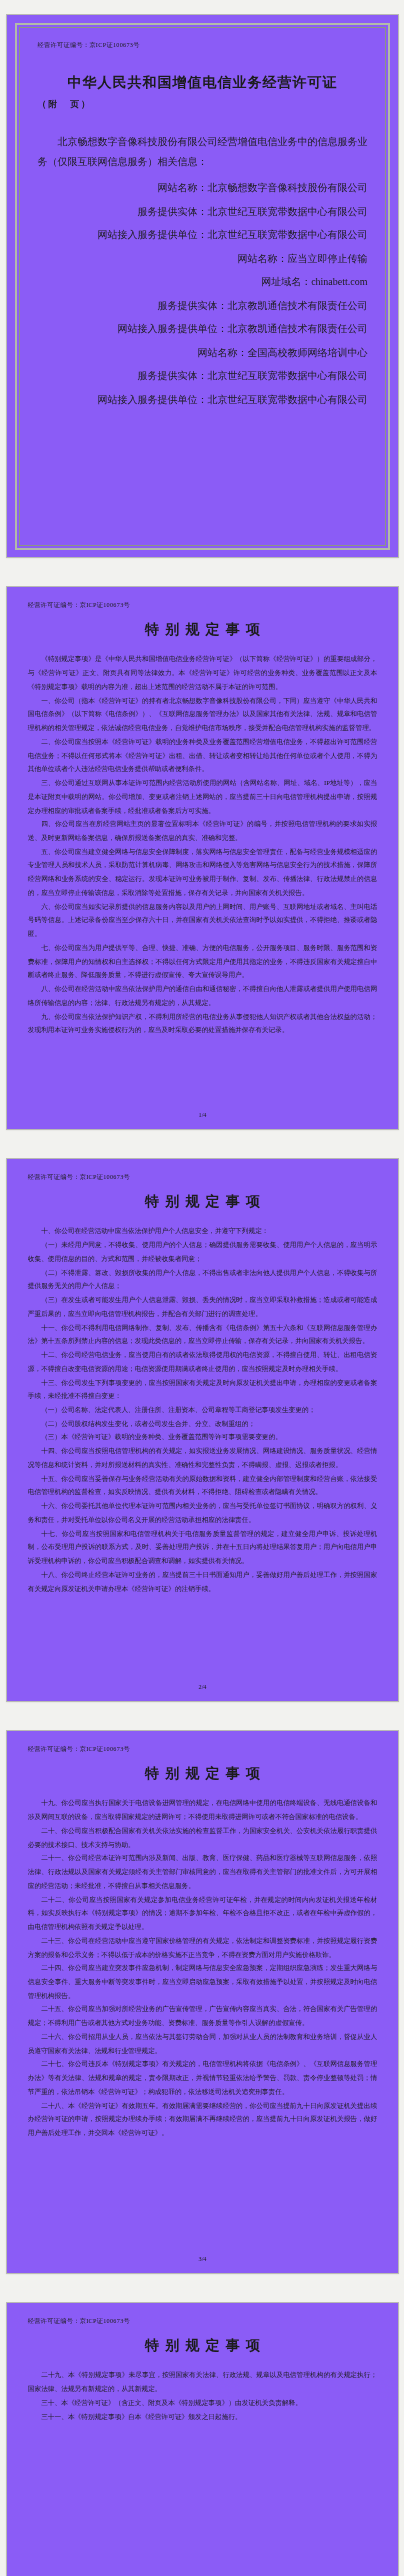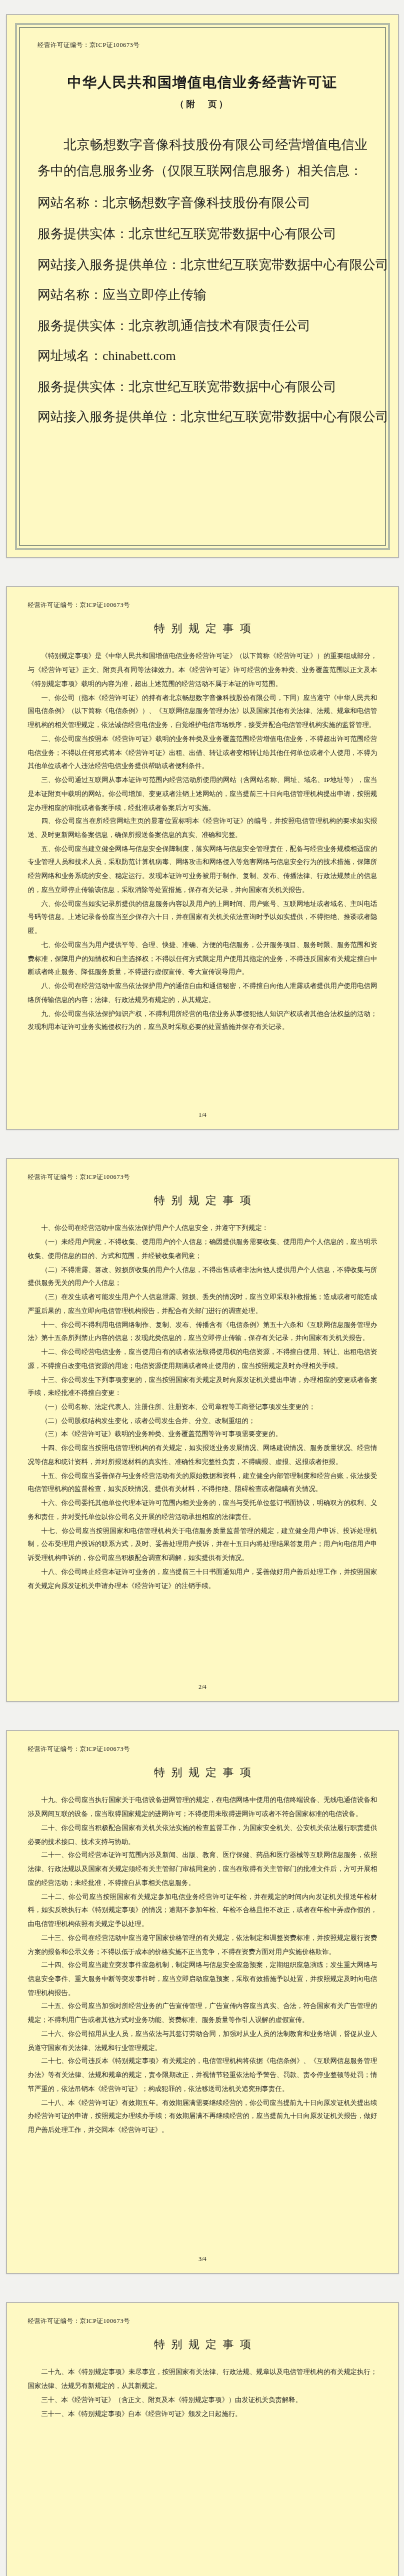--- a/index.html
+++ b/index.html
@@ -5,44 +5,44 @@
   html,body{margin:0;padding:0}
   body{
     width:405px;
     background:var(--page-bg,#f2f2ef);
     font-family:"Liberation Serif","DejaVu Serif",serif;
     color:var(--ink,#1c1c1c);
   }
   .doc{padding:14.4px 6.2px 23px}
   .page{
     position:relative;
-    background:#fef9c3;
+    background:#8b5cf6;
     border:0.5px solid #b9b9b4;
     box-shadow:0 0.5px 1.5px rgba(0,0,0,.10);
     height:544px;
     margin:0 0 28px;
     box-sizing:border-box;
     overflow:hidden;
   }
   .page:last-child{margin-bottom:0}
 
   
   .cert-page{padding:7.7px}
   .cert-frame{height:100%;box-sizing:border-box;border:2.6px solid var(--frame-outer,#b3bba8);padding:2.1px}
   .cert-inner{height:100%;box-sizing:border-box;border:0.5px solid var(--frame-inner,#8d9683);padding:12.4px 17.5px}
   .page-header{font-size:6.2px;letter-spacing:0.3px;text-align:left}
   .cert-title{margin:24px 0 0;text-align:center;font-size:14px;font-weight:700;letter-spacing:1px}
-  .cert-subtitle{margin-top:7.2px;text-align:center;font-size:8.8px;font-weight:700;letter-spacing:2.1px}
-  .cert-intro{margin:21.6px 0 0;font-size:13px;line-height:2;text-indent:2em;text-align:justify}
+  .cert-subtitle{margin-top:7.2px;font-size:8.8px;font-weight:700;letter-spacing:2.1px}
+  .cert-intro{margin:21.6px 0 0;font-size:10px;line-height:2;text-indent:2em;text-align:justify}
   .cert-fields{margin-top:4.1px}
-  .cert-field-line{text-align:left;font-size:13px;line-height:2.35;white-space:nowrap}
+  .cert-field-line{text-align:right;font-size:10px;line-height:2.35;white-space:nowrap}
 
   
   .prov-page{padding:13.4px 20.6px}
-  .prov-title{margin:11.3px 0 0;text-align:center;font-size:11px;font-weight:400;letter-spacing:6.2px;text-indent:6.2px}
+  .prov-title{margin:11.3px 0 0;text-align:center;font-size:14px;font-weight:700;letter-spacing:6.2px;text-indent:6.2px}
   .prov-body{margin-top:13.4px}
   .prov-para{margin:0;font-size:6.7px;line-height:2.05;text-align:justify;text-indent:2em}
   .page-num{position:absolute;left:0;bottom:11.3px;width:100%;text-align:center;font-size:6.2px}
 </style>
 </head>
 <body>
 
 <div class="doc">
 
   <div class="page cert-page">
@@ -56,25 +56,27 @@
 
             <div class="cert-field-line"><span>网站名称：</span><span>北京畅想数字音像科技股份有限公司</span></div>
 
 
             <div class="cert-field-line"><span>服务提供实体：</span><span>北京世纪互联宽带数据中心有限公司</span></div>
 
             <div class="cert-field-line"><span>网站接入服务提供单位：</span><span>北京世纪互联宽带数据中心有限公司</span></div>
 
             <div class="cert-field-line"><span>网站名称：</span><span>应当立即停止传输</span></div>
 
+            <div class="cert-field-line"><span>网址域名：</span><span>chinabett.com</span></div>
+
             <div class="cert-field-line"><span>服务提供实体：</span><span>北京教凯通信技术有限责任公司</span></div>
 
-            <div class="cert-field-line"><span>网址域名：</span><span>chinabett.com</span></div>
+            <div class="cert-field-line"><span>网站接入服务提供单位：</span><span>北京教凯通信技术有限责任公司</span></div>
 
-
+            <div class="cert-field-line"><span>网站名称：</span><span>全国高校教师网络培训中心</span></div>
 
 
             <div class="cert-field-line"><span>服务提供实体：</span><span>北京世纪互联宽带数据中心有限公司</span></div>
 
             <div class="cert-field-line"><span>网站接入服务提供单位：</span><span>北京世纪互联宽带数据中心有限公司</span></div>
           </div>
       </div>
     </div>
   </div>
 

